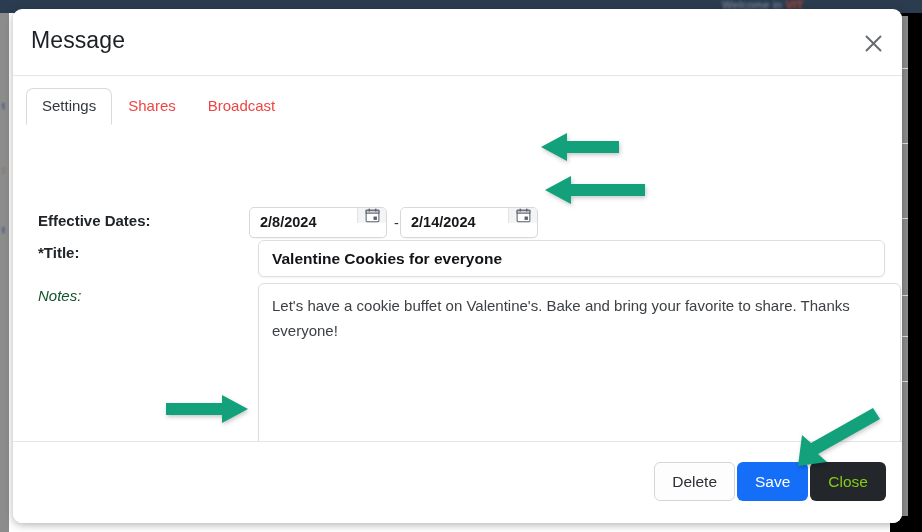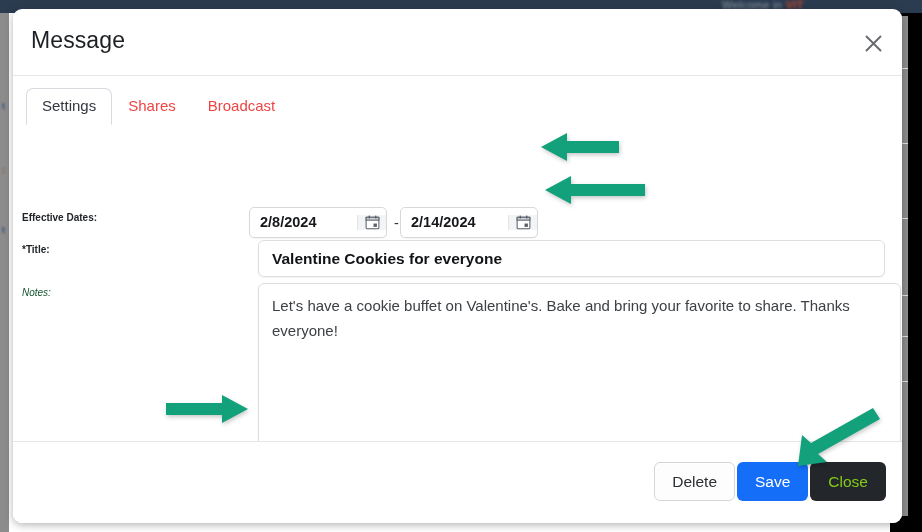--- a/index.html
+++ b/index.html
@@ -141,40 +141,40 @@
     color: #32383e;
     background: #ffffff;
     border-color: #d7dade #d7dade #ffffff;
     position: relative;
     z-index: 2;
   }
 
   
   .field-label {
     position: absolute;
-    left: 9px;
-    font-size: 10px;
+    left: 25px;
+    font-size: 15px;
     color: #212529;
   }
   .field-label.bold { font-weight: 700; }
   .lbl-dates  { top: 136px; }
   .lbl-title  { top: 168px; }
   .lbl-notes  { top: 211px; color: #14532d; font-style: italic; }
 
   .date-wrap {
     position: absolute;
     top: 131px;
     display: flex;
     align-items: center;
   }
   .date-wrap.start { left: 236px; }
   .date-wrap.end   { left: 387px; }
   .date-box {
     display: flex;
-    align-items: center;
+    align-items: flex-start;
     border: 1px solid #d6d9dc;
     border-radius: 5px;
     background: #ffffff;
     overflow: hidden;
     box-shadow: 0 1px 1px rgba(0,0,0,.04);
   }
   .date-text {
     width: 97px;
     font-size: 14.5px;
     font-weight: 700;

